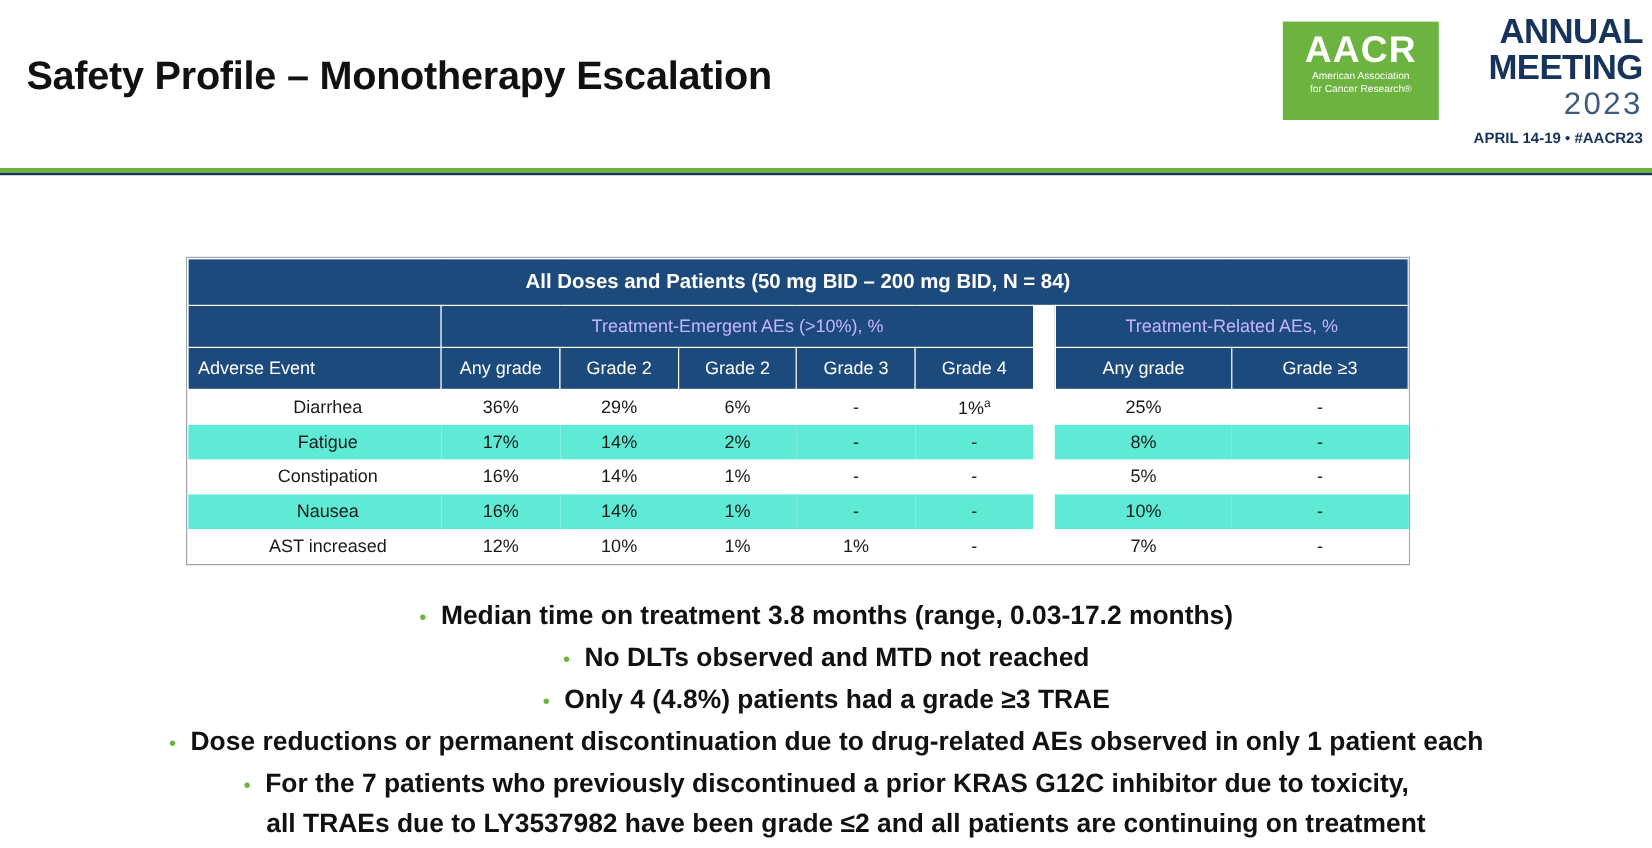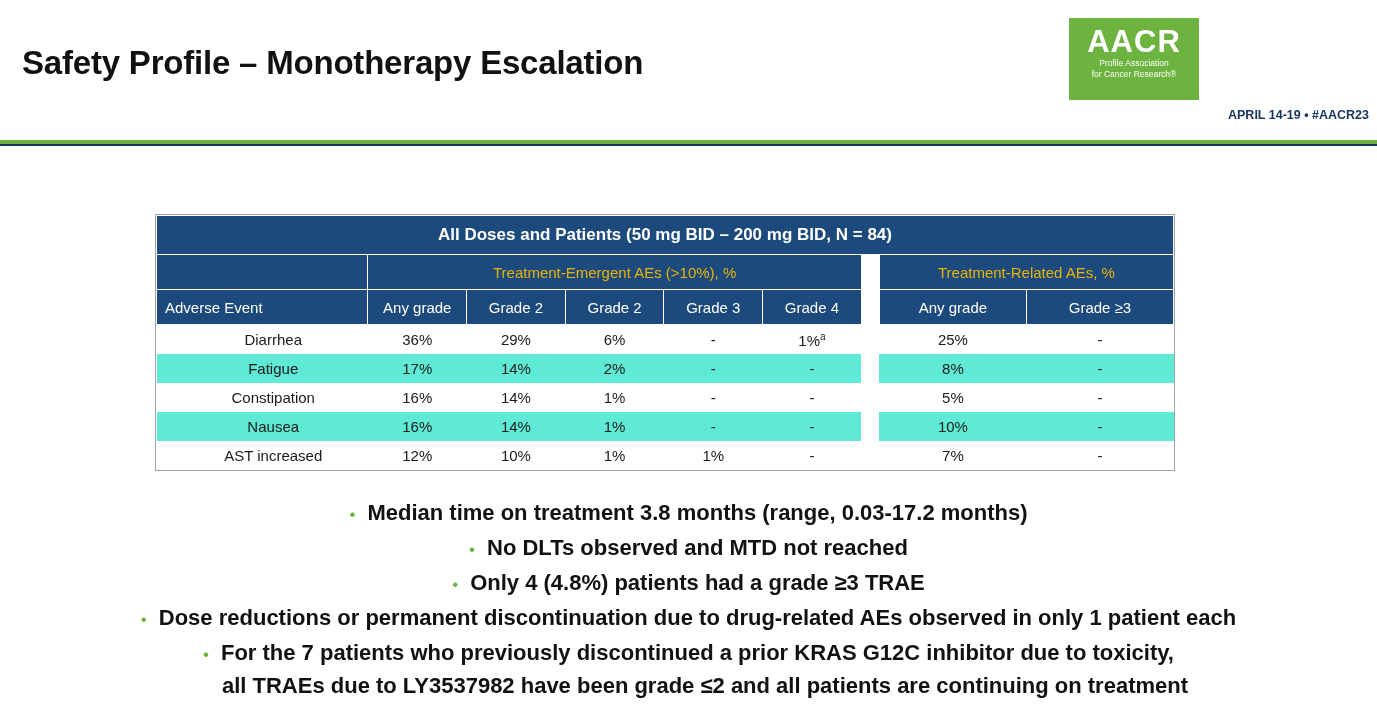--- a/index.html
+++ b/index.html
@@ -129,21 +129,21 @@
     background: #1d4a7c;
     color: #ffffff;
     font-size: 17px;
     font-weight: bold;
     text-align: center;
     height: 38px;
     border: 1px solid #ffffff;
   }
   .hdr-group {
     background: #1d4a7c;
-    color: #eab308;
+    color: #c4b5fd;
     font-size: 15px;
     font-weight: normal;
     text-align: center;
     height: 34px;
     border: 1px solid #ffffff;
   }
   .hdr-blank {
     background: #1d4a7c;
     border: 1px solid #ffffff;
   }
@@ -224,22 +224,27 @@
   }
 </style>
 </head>
 <body>
 
 <div class="slide-title">Safety Profile – Monotherapy Escalation</div>
 
 <div class="logo-block">
   <div class="aagr-box">
     <div class="aagr-word">AACR</div>
-    <div class="aagr-sub1">Profile Association</div>
+    <div class="aagr-sub1">American Association</div>
     <div class="aagr-sub2">for Cancer Research®</div>
+  </div>
+  <div class="annual-block">
+    <div class="l1">ANNUAL</div>
+    <div class="l2">MEETING</div>
+    <div class="l3">2023</div>
   </div>
   <div class="logo-dates">APRIL 14-19 • #AACR23</div>
 </div>
 
 <div class="header-rule"></div>
 <div class="header-rule-dark"></div>
 
 <div class="table-wrap">
   <table class="ae">
     <colgroup>

